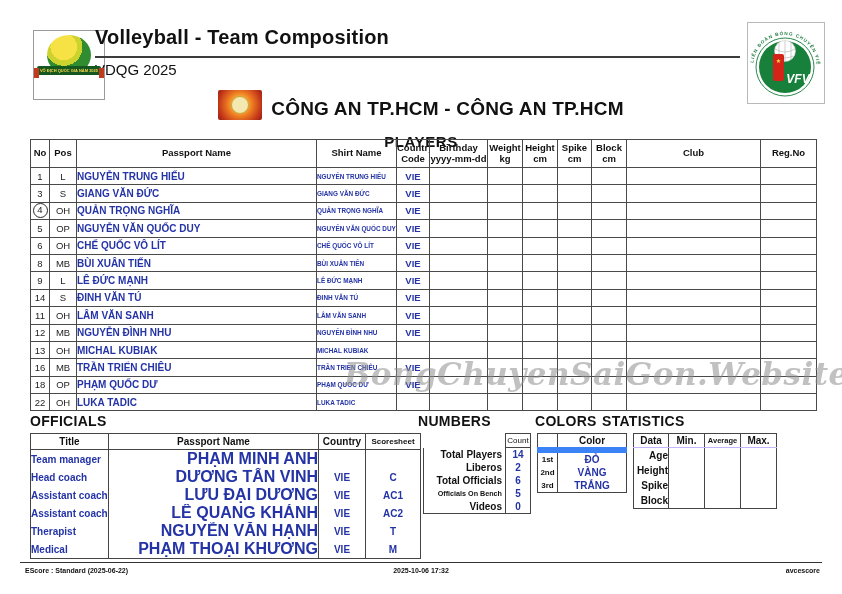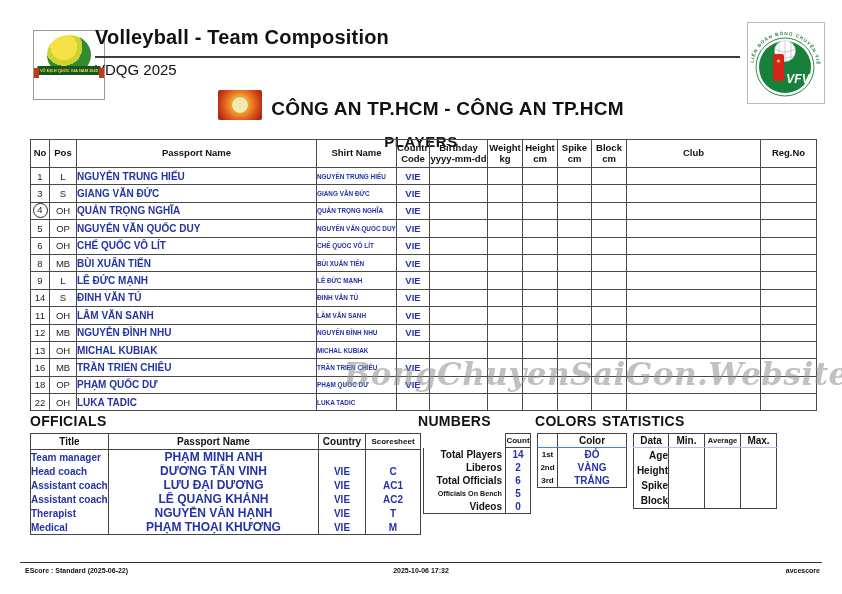--- a/index.html
+++ b/index.html
@@ -52,36 +52,36 @@
   .st-colors{left:535px;width:92px;}
   .st-statistics{left:602px;width:148px;}
 
   
   .tbl-officials{position:absolute;left:30px;top:433px;width:390px;border:1.5px solid #444;}
   .tbl-officials th{font-size:10px;font-weight:bold;height:15px;border-bottom:1px solid #444;text-align:center;padding:0;}
   .tbl-officials th.h-scoresheet{font-size:8px;}
   .tbl-officials td{height:13.5px;padding:0;white-space:nowrap;overflow:hidden;}
   .tbl-officials td + td,.tbl-officials th + th{border-left:1px solid #444;}
   .o-title{font-size:10px;font-weight:bold;color:#2433a6;padding-right:3px;}
-  .o-name{font-size:12px;font-weight:bold;color:#2433a6;text-align:center;padding-left:3px;margin-left:12px;}
+  .o-name{font-size:16px;font-weight:bold;color:#2433a6;text-align:right;padding-left:3px;margin-left:12px;}
   .o-country,.o-code{font-size:10px;font-weight:bold;color:#2433a6;text-align:center;}
 
   
   .tbl-numbers{position:absolute;left:423px;top:433px;width:107px;}
   .tbl-numbers th,.tbl-numbers td{padding:0;height:13px;white-space:nowrap;}
   .tbl-numbers .n-blank{border:none;}
-  .tbl-numbers thead .n-count{border:1px solid #444;font-size:8px;font-weight:bold;color:#111;text-align:center;}
+  .tbl-numbers thead .n-count{border:1px solid #444;font-size:8px;font-weight:normal;color:#111;text-align:center;}
   .tbl-numbers tbody .n-label{border-left:1px solid #444;font-size:10px;font-weight:bold;color:#111;text-align:right;padding-right:3px;}
   .tbl-numbers tbody .n-label.small{font-size:7.2px;}
   .tbl-numbers tbody .n-count{border-left:1px solid #444;border-right:1px solid #444;font-size:10px;font-weight:bold;color:#2433a6;text-align:center;}
   .tbl-numbers tbody tr:last-child td{border-bottom:1px solid #444;}
 
   
   .tbl-colors{position:absolute;left:537px;top:433px;width:89px;border:1.5px solid #444;}
-  .tbl-colors th{height:13px;border-bottom:1px solid #3b82f6;font-size:10px;font-weight:bold;text-align:center;padding:0;}
+  .tbl-colors th{height:13px;border-bottom:6px solid #3b82f6;font-size:10px;font-weight:bold;text-align:center;padding:0;}
   .tbl-colors td{height:13px;padding:0;white-space:nowrap;}
   .tbl-colors td + td,.tbl-colors th + th{border-left:1px solid #444;}
   .cl-rank{font-size:8px;font-weight:bold;color:#111;text-align:center;}
   .cl-value{font-size:10px;font-weight:bold;color:#2433a6;text-align:center;}
 
   
   .tbl-stats{position:absolute;left:633px;top:433px;width:143px;border:1.5px solid #444;}
   .tbl-stats th{height:13px;font-size:10px;font-weight:bold;border-bottom:1px solid #c4b5fd;text-align:center;padding:0;}
   .tbl-stats th.h-avg{font-size:7.5px;}
   .tbl-stats td{height:15px;padding:0;}

